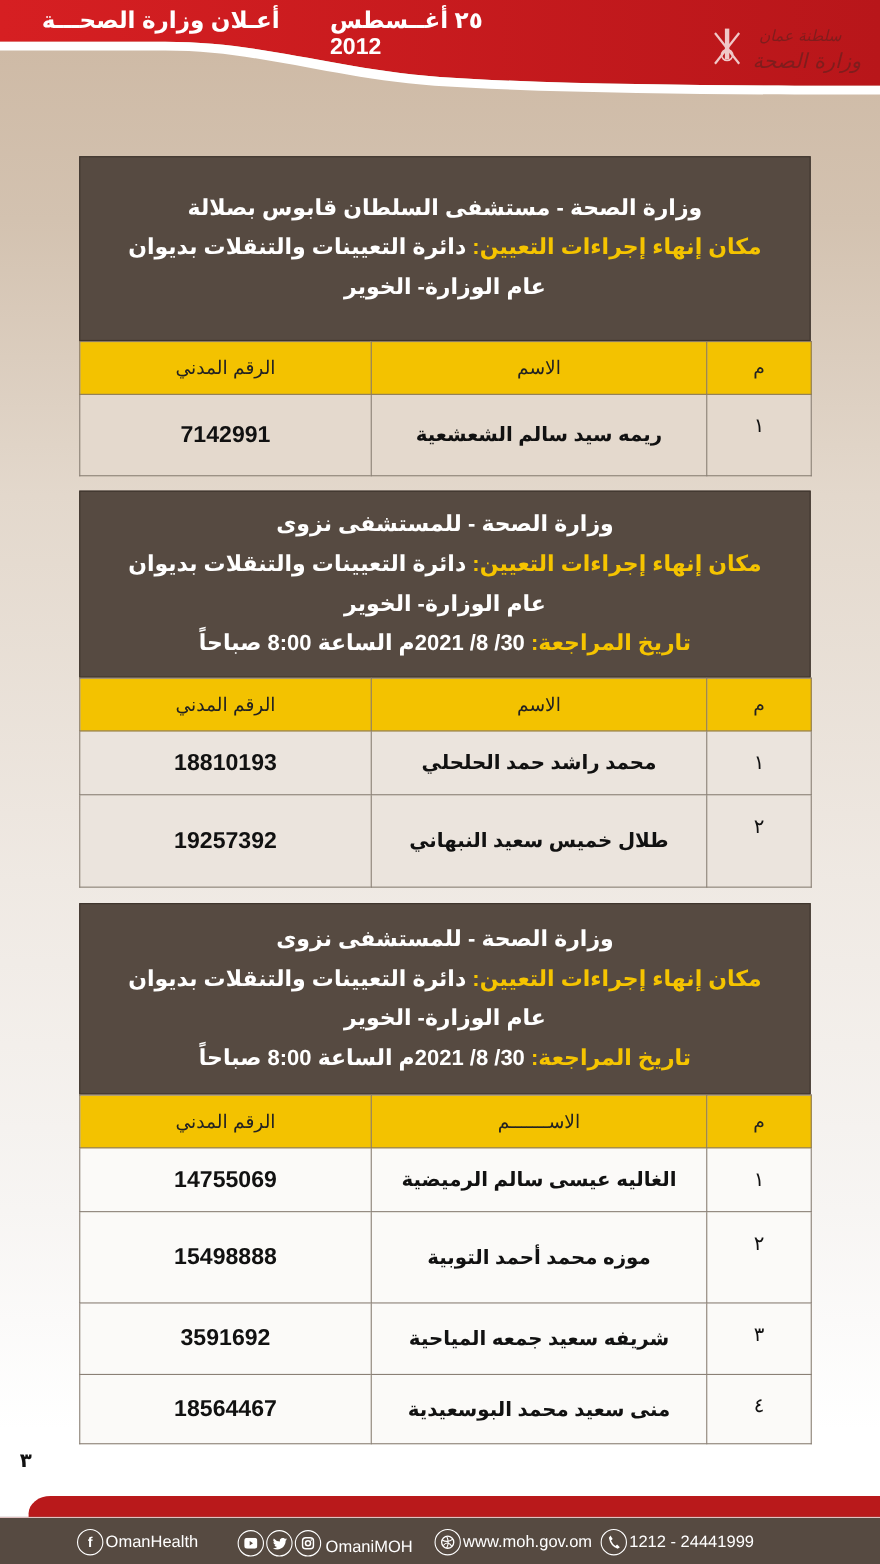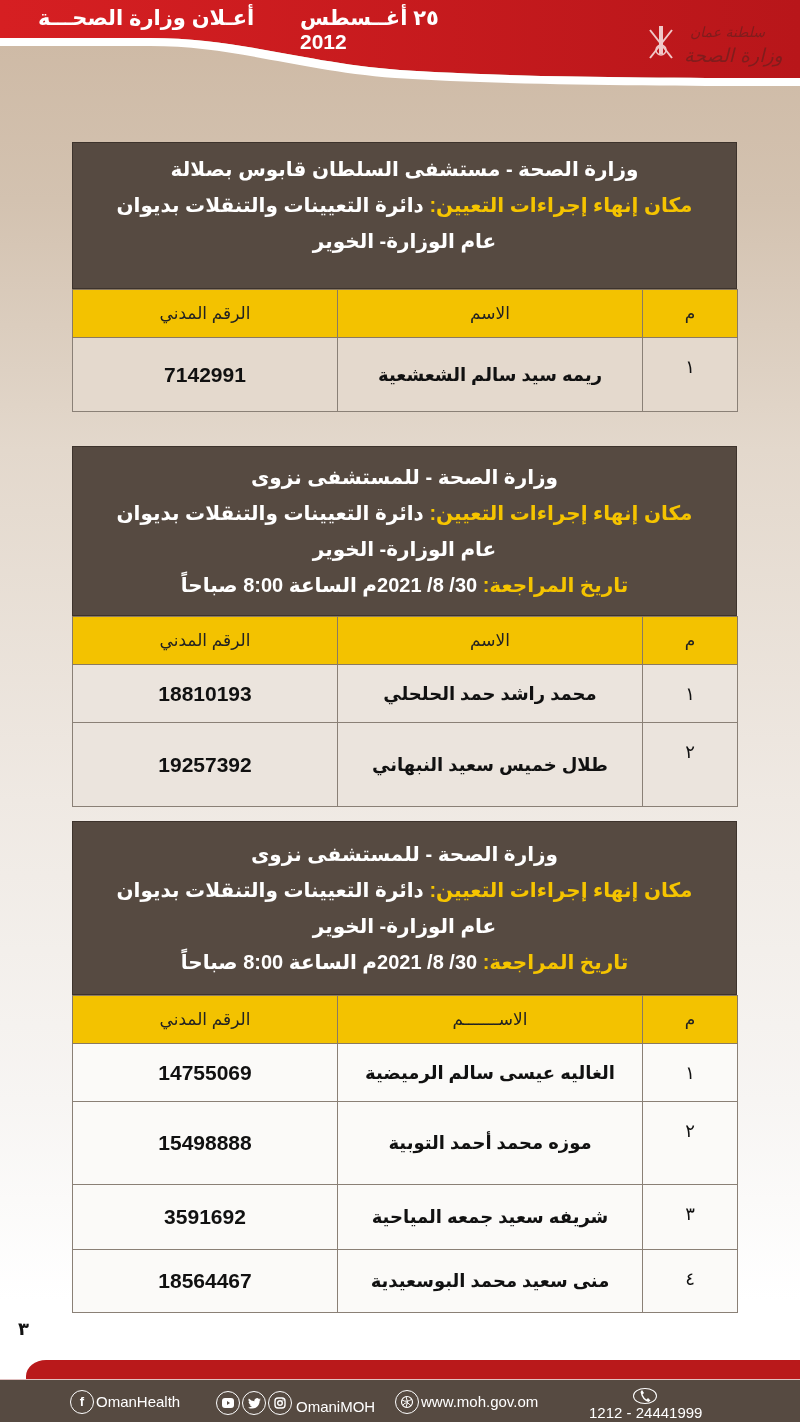--- a/index.html
+++ b/index.html
@@ -93,21 +93,21 @@
       <line x1="44" y1="20" x2="22" y2="48" stroke="#f0c8c8" stroke-width="2"></line>
       <rect x="31" y="16" width="4" height="28" fill="#f0c8c8"></rect>
       <circle cx="33" cy="40" r="5" fill="none" stroke="#f0c8c8" stroke-width="1.5"></circle>
     </svg>
     <div class="logo-text1">سلطنة عمان</div>
     <div class="logo-text2">وزارة الصحة</div>
   </div>
 </div>
 
 <div class="block" style="top:142px;">
-  <div class="info" style="height:147px; padding-top:8px;">
+  <div class="info" style="height:168px; padding-top:28px;">
     <div class="line">وزارة الصحة - مستشفى السلطان قابوس بصلالة</div>
     <div class="line" style="padding:0 30px;">
       <span class="hl">مكان إنهاء إجراءات التعيين:</span>
       <span>دائرة التعيينات والتنقلات بديوان عام الوزارة- الخوير</span>
     </div>
   </div>
   <table class="grid">
     <colgroup>
         <col class="col-m">
         <col class="col-name">
@@ -251,21 +251,21 @@
   </div>
   <div class="f-item" style="left:395px;">
     <span class="f-circle">
       <svg width="14" height="14" viewBox="0 0 14 14">
           <circle cx="7" cy="7" r="5.5" fill="none" stroke="#fff" stroke-width="1.2"></circle>
           <path d="M2 5 Q7 8 12 4 M3 10 Q7 5 11 11 M6 1.5 Q9 7 6 12.5" fill="none" stroke="#fff" stroke-width="1"></path>
         </svg>
     </span>
     <span>www.moh.gov.om</span>
   </div>
-  <div class="f-item" style="left:589px;flex-direction:column;">
+  <div class="f-item" style="left:546px;">
     <span class="f-circle">
       <svg width="12" height="14" viewBox="0 0 12 14">
           <path d="M3 1 L5 4 L3.5 5.5 Q5 9 7.5 10.5 L9 9 L11.5 11.5 L9.5 13 Q3 11 1.5 3 Z" fill="#fff"></path>
         </svg>
     </span>
     <span>1212 - 24441999</span>
   </div>
 </div>
 
 </body></html>

